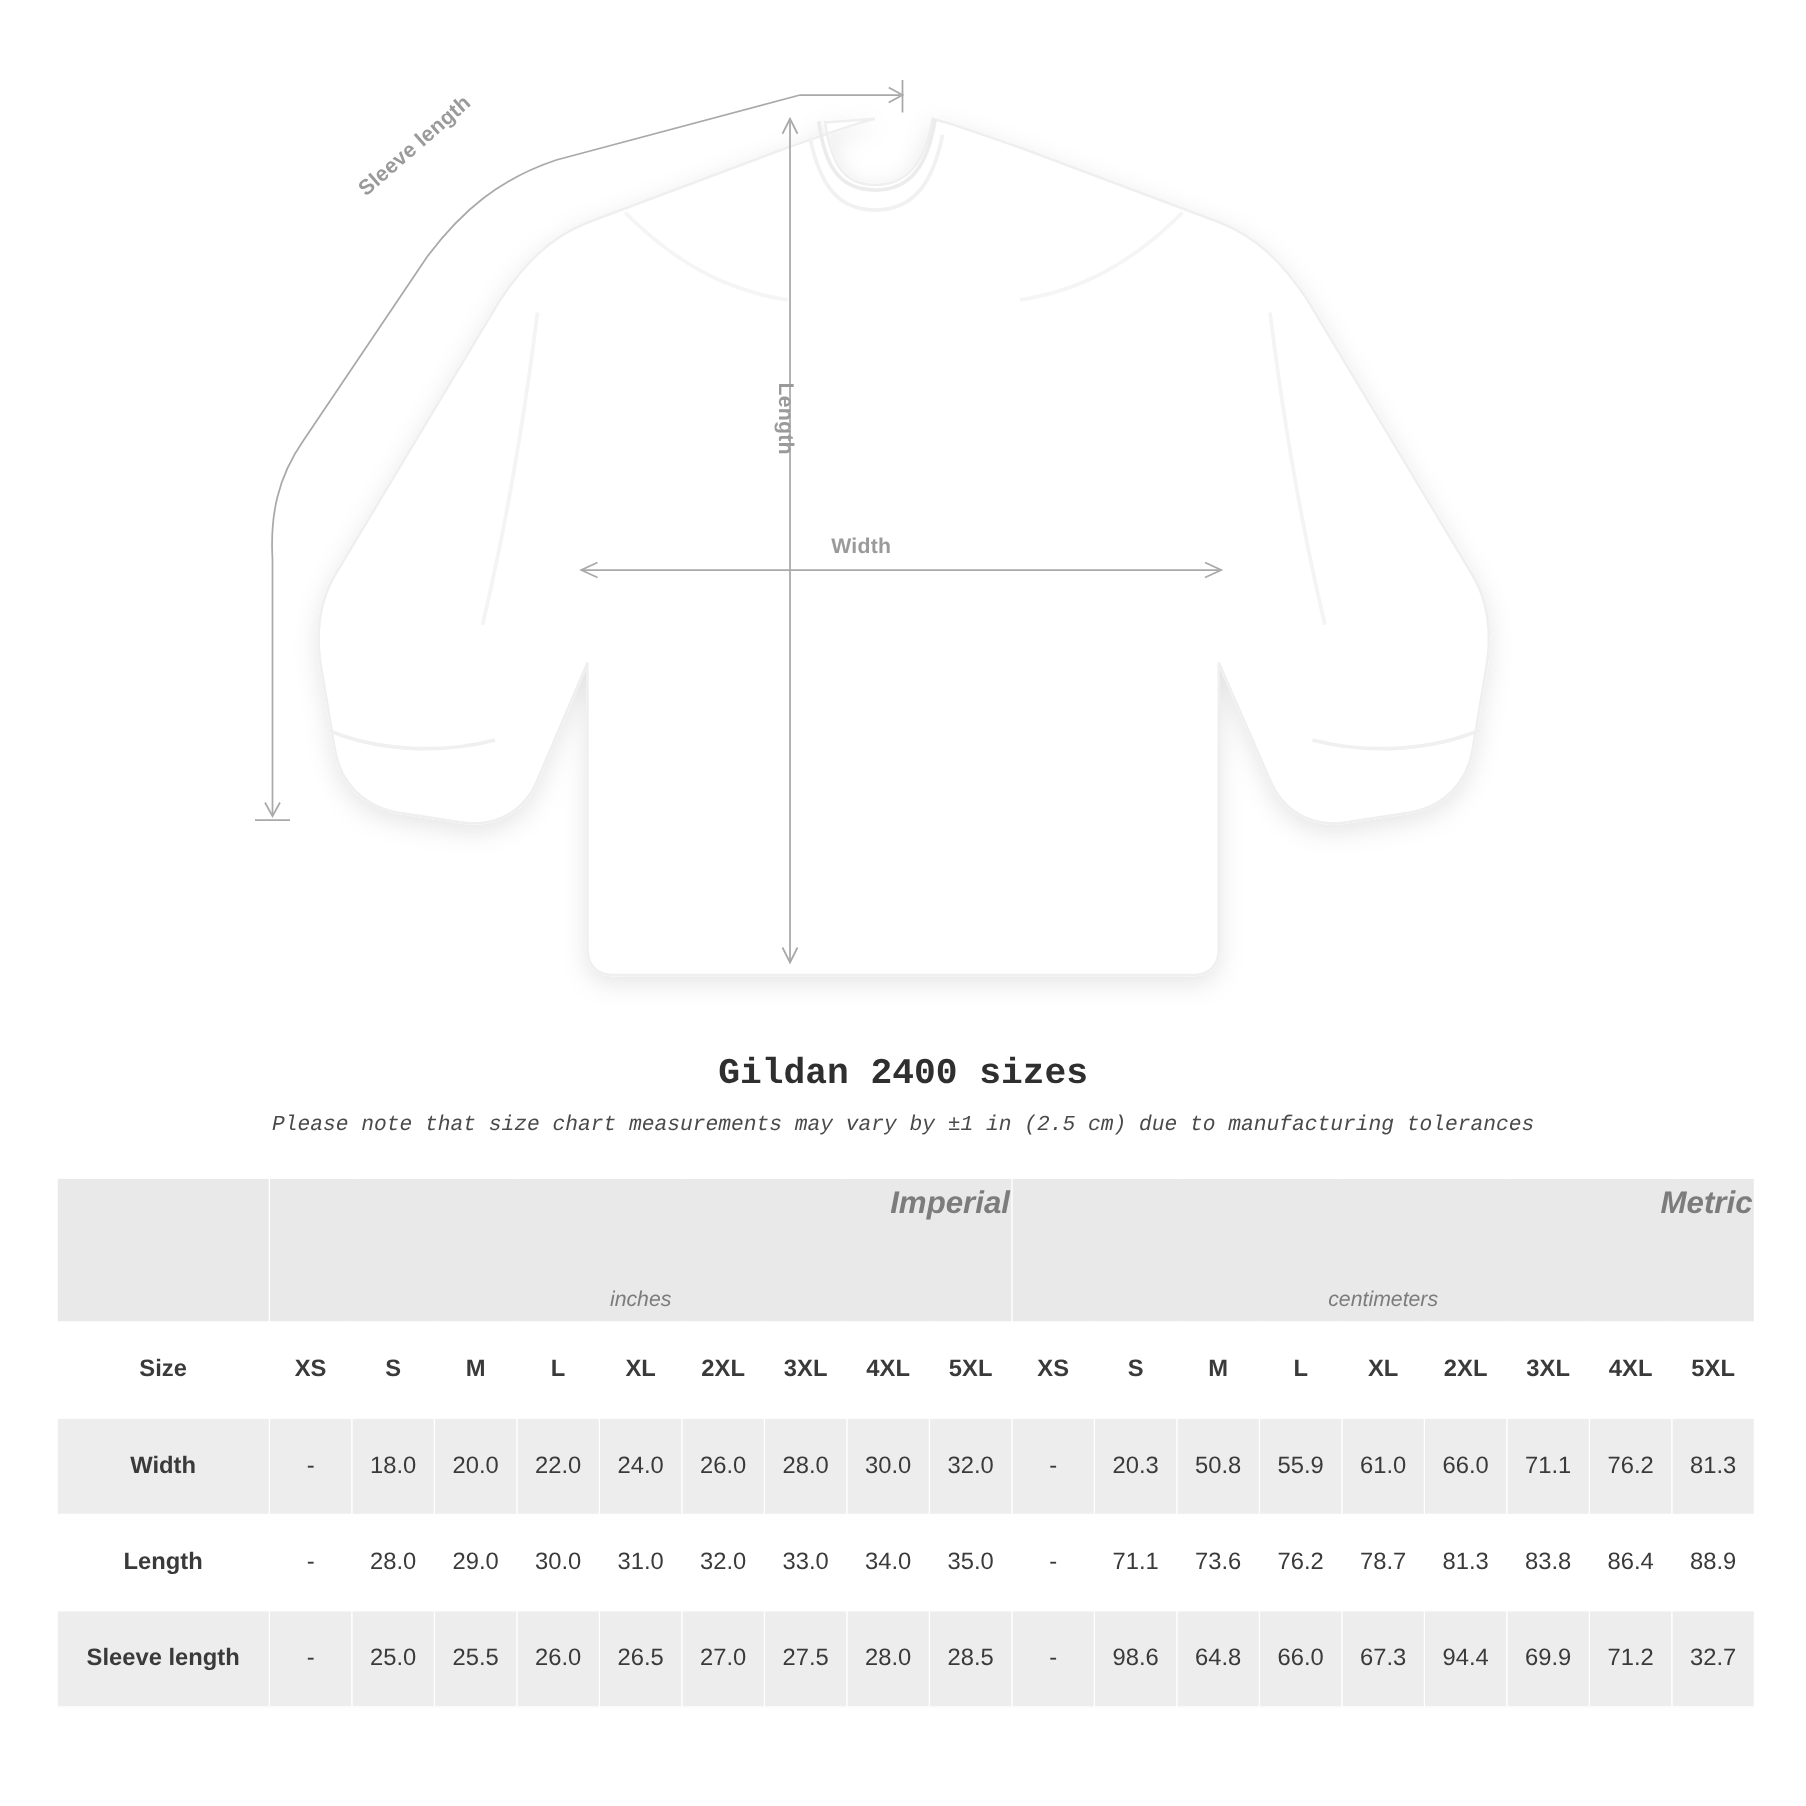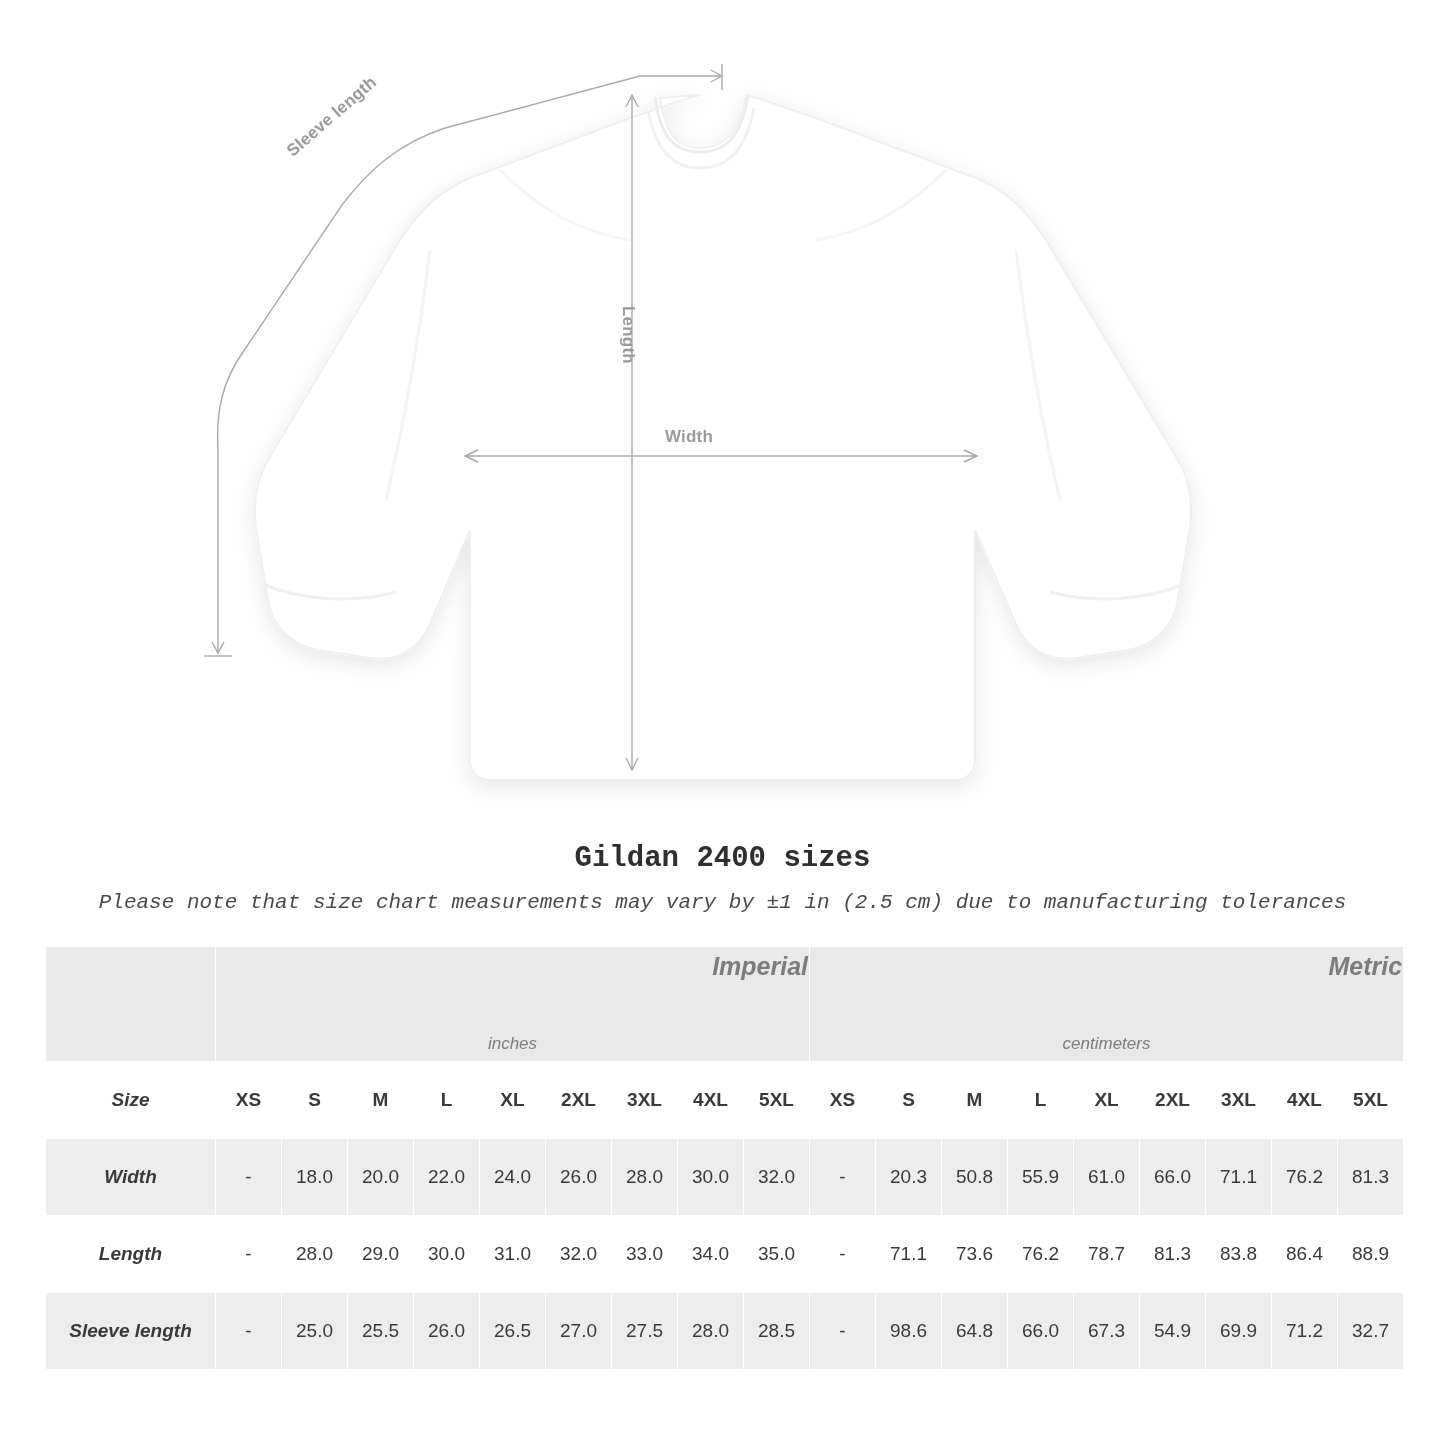--- a/index.html
+++ b/index.html
@@ -62,21 +62,21 @@
     margin-top: 22px;
     font-family: Liberation Mono, monospace;
   }
   .chart-title {
     font-size: 29px;
     font-weight: bold;
     color: #2f2f2f;
     margin: 0;
   }
   .chart-note {
-    font-size: 21px;
+    font-size: 17px;
     font-style: italic;
     color: #4a4a4a;
     margin: 16px 0 0 0;
   }
 
   
   .table-wrap {
     margin: 32px 45px 0 45px;
   }
   table.size-table {
@@ -128,21 +128,20 @@
   }
   tr.shade td {
     background: #ededed;
   }
   tr.plain td {
     background: #ffffff;
   }
   td.rowlabel {
     font-weight: bold;
     font-size: 19px;
-    font-style: italic;
   }
 </style>
 </head>
 <body>
 
 <div class="page">
 
   <div class="diagram">
     <svg width="1445" height="820" viewBox="0 0 1445 820">
       <defs>
@@ -327,21 +326,21 @@
           <td>26.5</td>
           <td>27.0</td>
           <td>27.5</td>
           <td>28.0</td>
           <td>28.5</td>
           <td>-</td>
           <td>98.6</td>
           <td>64.8</td>
           <td>66.0</td>
           <td>67.3</td>
-          <td>54.9</td>
+          <td>94.4</td>
           <td>69.9</td>
           <td>71.2</td>
           <td>32.7</td>
         </tr>
       </tbody>
     </table>
   </div>
 
 </div>
 

